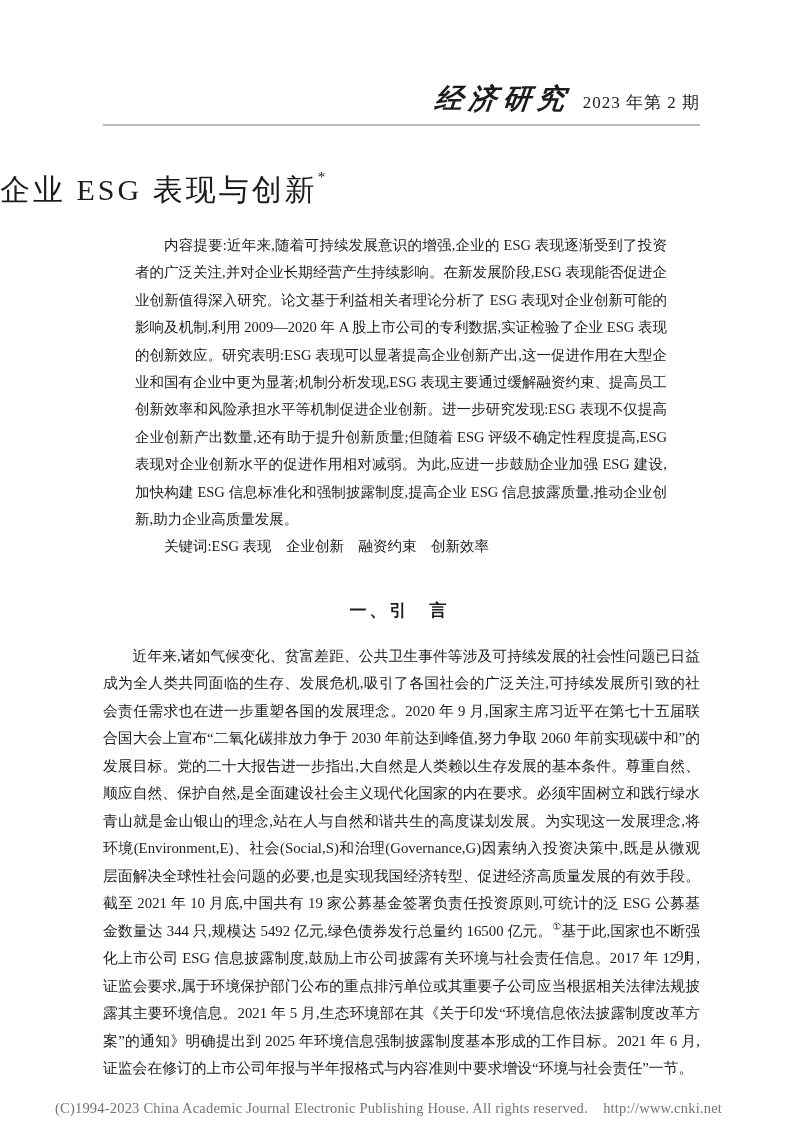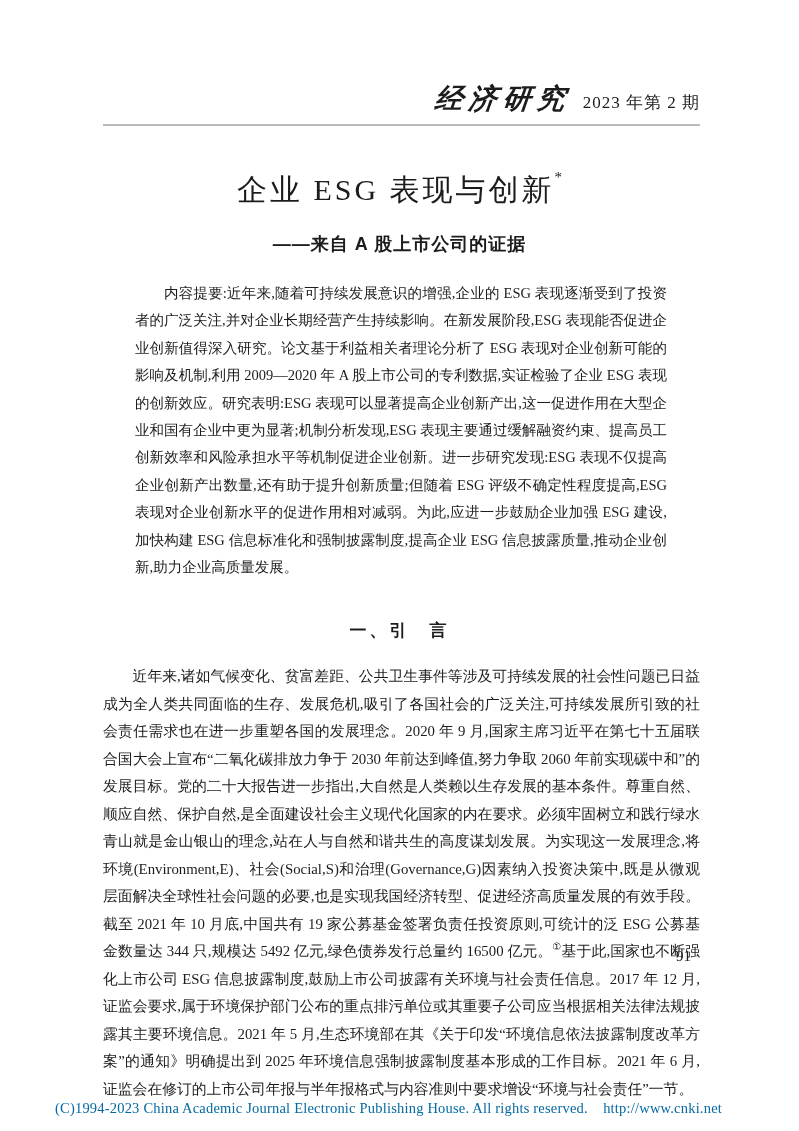--- a/index.html
+++ b/index.html
@@ -28,21 +28,21 @@
     font-size:28px;
     font-weight:bold;
     font-style:italic;
     letter-spacing:6px;
     transform:skewX(-6deg);
     font-family:"DejaVu Serif","Liberation Serif",serif;
   }
   .journal-issue { font-size:17px; letter-spacing:1px; }
 
   
-  .title-block { text-align:center; }
+  .title-block { }
   .article-title {
     margin-top:33px;
     font-size:30px;
     letter-spacing:3px;
     line-height:36px;
   }
   .article-title sup { font-size:15px; vertical-align:18px; letter-spacing:0; }
   .article-subtitle {
     margin-top:24px;
     font-size:18px;
@@ -94,43 +94,43 @@
 
   
   .page-number {
     position:absolute;
     top:948px; right:108px;
     font-size:15px;
   }
   .copyright-footer {
     position:absolute;
     left:55px; bottom:14px;
-    color:#0369a1;
+    color:#737373;
     font-size:14.5px;
     white-space:pre;
     letter-spacing:0.2px;
   }
 </style>
 </head>
 <body>
 
 <div class="page">
 
   <div class="header">
     <span class="journal-logo">经济研究</span>
     <span class="journal-issue">2023 年第 2 期</span>
   </div>
 
   <div class="title-block">
     <div class="article-title"><span>企业 ESG 表现与创新</span><sup>*</sup></div>
-    <div class="article-subtitle">——来自 A 股上市公司的证据</div>
   </div>
 
   <div class="abstract-block">
     <p><span>内容提要:</span><span>近年来,随着可持续发展意识的增强,企业的 ESG 表现逐渐受到了投资者的广泛关注,并对企业长期经营产生持续影响。在新发展阶段,ESG 表现能否促进企业创新值得深入研究。论文基于利益相关者理论分析了 ESG 表现对企业创新可能的影响及机制,利用 2009—2020 年 A 股上市公司的专利数据,实证检验了企业 ESG 表现的创新效应。研究表明:ESG 表现可以显著提高企业创新产出,这一促进作用在大型企业和国有企业中更为显著;机制分析发现,ESG 表现主要通过缓解融资约束、提高员工创新效率和风险承担水平等机制促进企业创新。进一步研究发现:ESG 表现不仅提高企业创新产出数量,还有助于提升创新质量;但随着 ESG 评级不确定性程度提高,ESG 表现对企业创新水平的促进作用相对减弱。为此,应进一步鼓励企业加强 ESG 建设,加快构建 ESG 信息标准化和强制披露制度,提高企业 ESG 信息披露质量,推动企业创新,助力企业高质量发展。</span></p>
+    <p><span>关键词:</span><span>ESG 表现　企业创新　融资约束　创新效率</span></p>
   </div>
 
   <div class="section-heading">一、引　言</div>
 
   <div class="body-text">
     <p><span>近年来,诸如气候变化、贫富差距、公共卫生事件等涉及可持续发展的社会性问题已日益成为全人类共同面临的生存、发展危机,吸引了各国社会的广泛关注,可持续发展所引致的社会责任需求也在进一步重塑各国的发展理念。2020 年 9 月,国家主席习近平在第七十五届联合国大会上宣布“二氧化碳排放力争于 2030 年前达到峰值,努力争取 2060 年前实现碳中和”的发展目标。党的二十大报告进一步指出,大自然是人类赖以生存发展的基本条件。尊重自然、顺应自然、保护自然,是全面建设社会主义现代化国家的内在要求。必须牢固树立和践行绿水青山就是金山银山的理念,站在人与自然和谐共生的高度谋划发展。为实现这一发展理念,将环境(Environment,E)、社会(Social,S)和治理(Governance,G)因素纳入投资决策中,既是从微观层面解决全球性社会问题的必要,也是实现我国经济转型、促进经济高质量发展的有效手段。截至 2021 年 10 月底,中国共有 19 家公募基金签署负责任投资原则,可统计的泛 ESG 公募基金数量达 344 只,规模达 5492 亿元,绿色债券发行总量约 16500 亿元。</span><sup class="inline-note">①</sup><span>基于此,国家也不断强化上市公司 ESG 信息披露制度,鼓励上市公司披露有关环境与社会责任信息。2017 年 12 月,证监会要求,属于环境保护部门公布的重点排污单位或其重要子公司应当根据相关法律法规披露其主要环境信息。2021 年 5 月,生态环境部在其《关于印发“环境信息依法披露制度改革方案”的通知》明确提出到 2025 年环境信息强制披露制度基本形成的工作目标。2021 年 6 月,证监会在修订的上市公司年报与半年报格式与内容准则中要求增设“环境与社会责任”一节。</span></p>
 
   </div>
 
   <div class="page-number">91</div>

